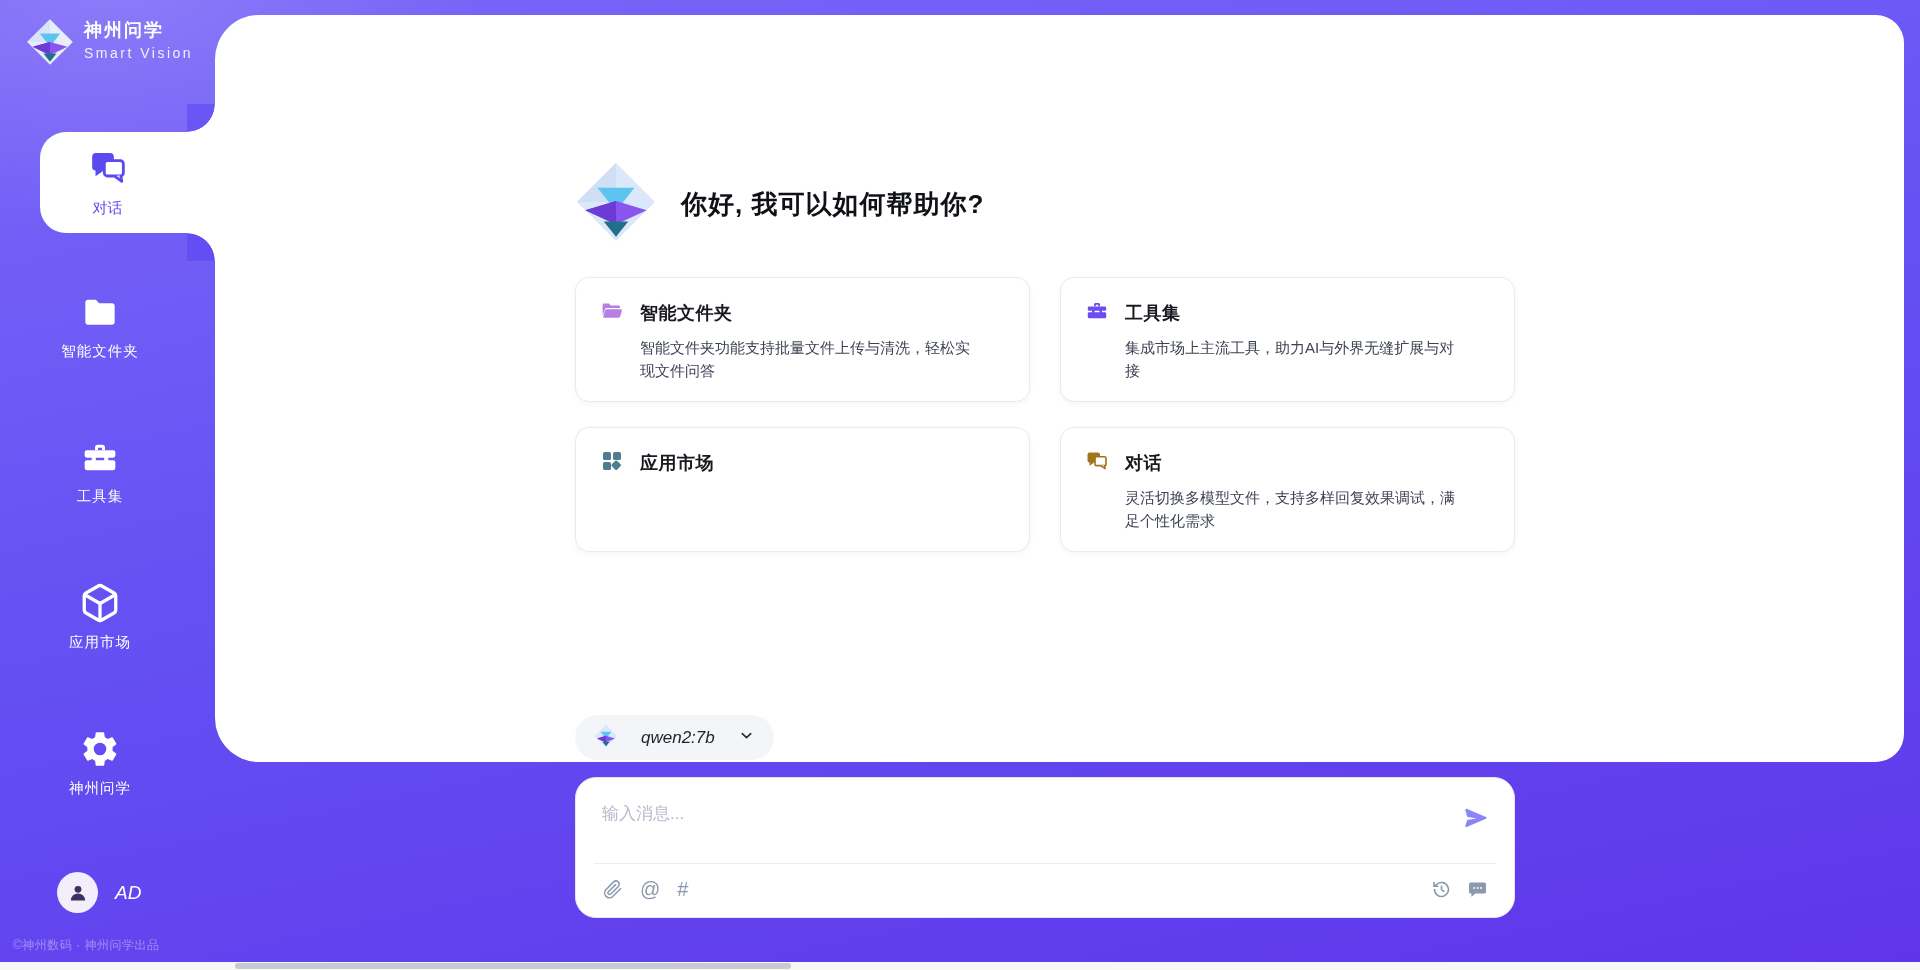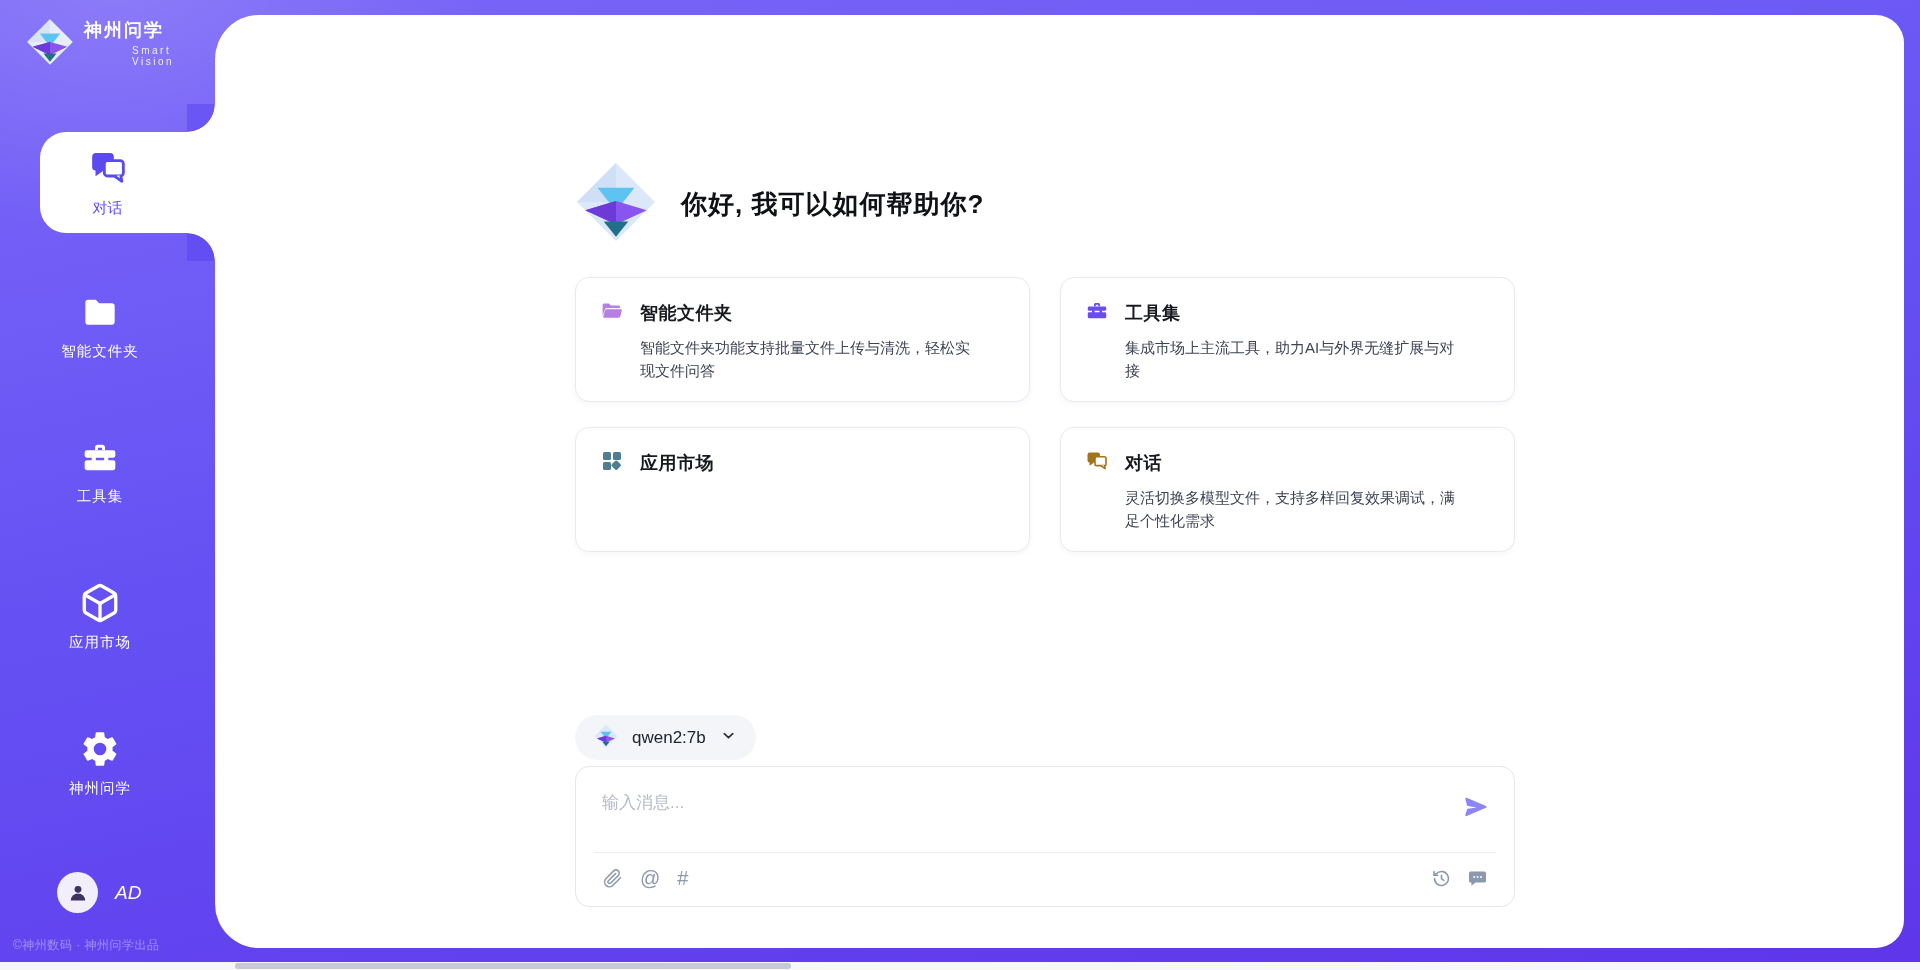--- a/index.html
+++ b/index.html
@@ -8,21 +8,21 @@
   #app { position:relative; width:1920px; height:970px;
     background:linear-gradient(168deg,#7b67f8 0%,#6450f3 48%,#5f35ea 100%); overflow:hidden; }
   #app::before { content:""; position:absolute; inset:0;
     background:radial-gradient(620px 420px at 6% -2%, rgba(255,255,255,.14), transparent 60%);
     pointer-events:none; }
 
   
   .sidebar { position:absolute; left:0; top:0; width:215px; height:970px; }
   .brand { position:absolute; left:26px; top:18px; display:flex; gap:10px; }
   .brand-text .cn { color:#fff; font-size:18px; font-weight:bold; letter-spacing:2px; }
-  .brand-text .en { color:#eef0ff; font-size:10px; letter-spacing:2.5px; margin-top:3px;margin-left:48px; }
+  .brand-text .en { color:#eef0ff; font-size:14px; letter-spacing:2.5px; margin-top:3px; }
 
   .tab-active { position:absolute; left:40px; top:132px; width:177px; height:101px;
     background:#fff; border-radius:26px 0 0 26px; display:flex; flex-direction:column;
     align-items:center; justify-content:center; padding-right:42px; gap:7px; cursor:pointer; }
   .tab-active .lbl { color:#5b4af0; font-size:15px; }
   .conn { position:absolute; width:28px; height:28px; left:187px; }
   .conn.top { top:104px; background:radial-gradient(circle 28px at 0 0, #6a56f4 0 27.4px, #fff 28px); }
   .conn.bot { top:233px; background:radial-gradient(circle 28px at 0 100%, #624ef2 0 27.4px, #fff 28px); }
 
   .nav-item { position:absolute; width:200px; left:0; text-align:center; cursor:pointer; }
@@ -30,40 +30,40 @@
   .nav-item .lbl { color:#fff; font-size:14.5px; margin-top:9px; letter-spacing:1px; }
 
   .user-row { position:absolute; left:57px; top:872px; display:flex; align-items:center; gap:17px; cursor:pointer;font-style:italic; }
   .avatar { width:41px; height:41px; border-radius:50%; background:#f3eefb;
     display:flex; align-items:center; justify-content:center; }
   .user-name { color:#fff; font-size:19px; }
   .side-footer { position:absolute; left:13px; bottom:16px; color:rgba(255,255,255,.38);
     font-size:12px; letter-spacing:.5px; }
 
   
-  .panel { position:absolute; left:215px; top:15px; width:1689px; height:933px;
+  .panel { position:absolute; left:215px; top:15px; width:1689px; height:747px;
     background:#fff; border-radius:44px 28px 28px 44px; }
   .content { position:absolute; left:360px; top:0; width:940px; }
 
   .greeting { margin-top:146px; display:flex; align-items:center; gap:24px; }
   .greeting h1 { font-size:26px; font-weight:bold; color:#0f1116; letter-spacing:1px; }
 
   .cards { margin-top:30px; display:grid; grid-template-columns:455px 455px; gap:25px 30px; }
   .card { height:125px; border:1px solid #e8eaf1; border-radius:14px; padding:21px 24px;
     background:#fff; box-shadow:0 2px 6px rgba(30,34,70,.04); cursor:pointer; }
   .card-head { display:flex; align-items:center; gap:16px; }
   .card-title { font-size:18px; font-weight:bold; color:#17191f; letter-spacing:.5px; }
   .card-desc { margin:9px 0 0 40px; max-width:334px; font-size:15px; color:#3d4354; line-height:1.55; }
 
-  .model-pill { margin-top:163px; display:inline-flex; align-items:center; gap:14px;
-    height:45px; padding:0 19px; background:#f3f5f9; border-radius:23px; cursor:pointer; }
+  .model-pill { margin-top:163px; display:inline-flex; align-items:center; gap:23px;
+    height:45px; padding:0 19px; background:#f3f5f9; border-radius:23px; cursor:pointer;font-style:italic; }
   .model-pill .model-name { font-size:17px; color:#20242d; }
 
-  .composer { position:relative; margin-top:6px; width:940px; height:141px;
-    border:1.5px solid #e3e6ee; border-radius:14px; background:#fff; }
+  .composer { position:relative; margin-top:17px; width:940px; height:141px;
+    border:1.5px solid #e3e6ee; border-radius:21px; background:#fff; }
   .composer input { position:absolute; left:26px; top:21px; width:840px; height:30px;
     border:none; outline:none; font-size:17px; color:#3a3f4c;
     font-family:"Liberation Sans","DejaVu Sans",sans-serif; }
   .composer input::placeholder { color:#b4bac8; }
   .send-btn { position:absolute; right:25px; top:27px; width:26px; height:26px;
     border:none; background:transparent; cursor:pointer; }
   .composer .divider { position:absolute; left:18px; right:18px; top:85px; height:1px; background:#eceef4; }
   .composer-tools-left { position:absolute; left:26px; bottom:17px; display:flex; align-items:center; gap:17px; }
   .composer-tools-right { position:absolute; right:26px; bottom:17px; display:flex; align-items:center; gap:15px; }
   .tool-btn { border:none; background:transparent; cursor:pointer; display:flex; align-items:center;

